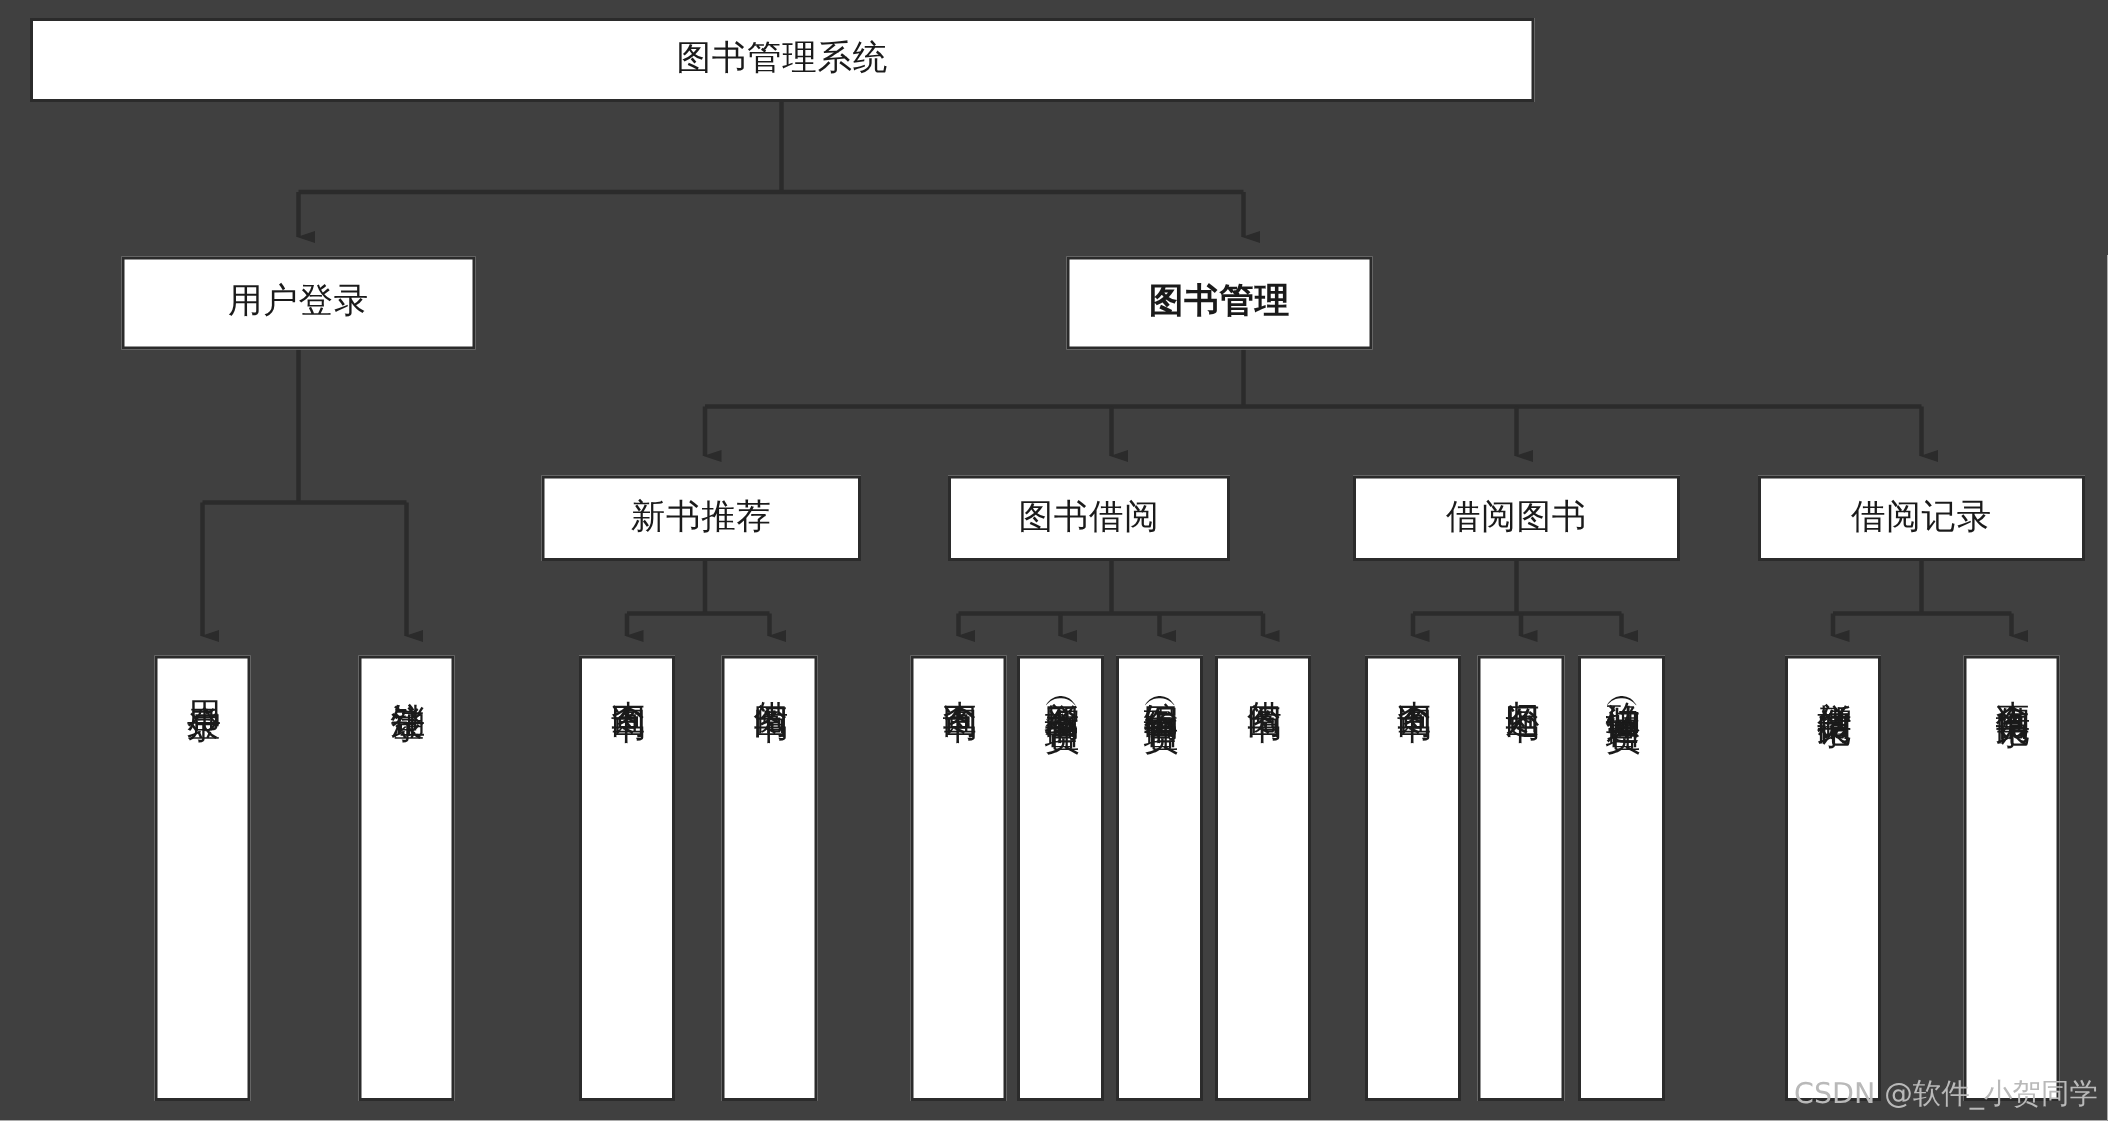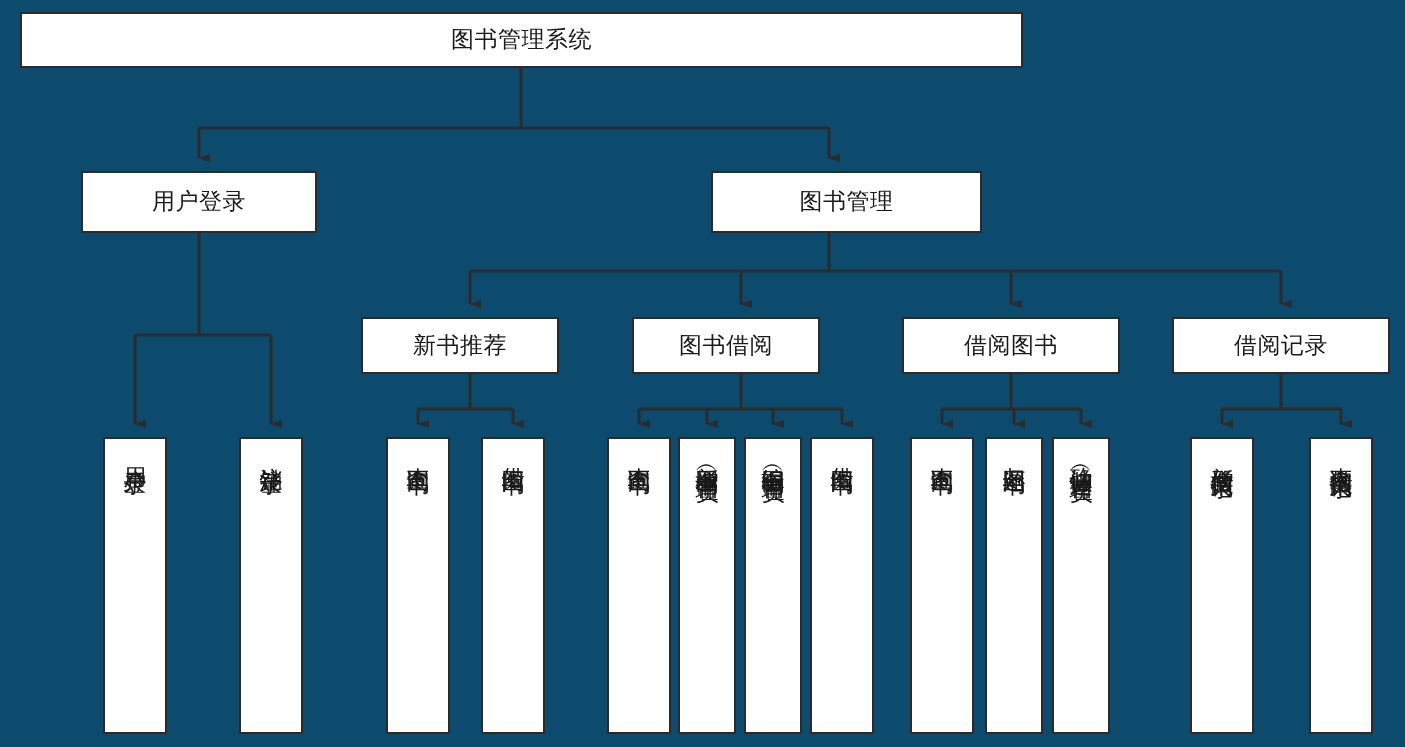--- a/index.html
+++ b/index.html
@@ -8,21 +8,21 @@
     padding: 0;
     background: #ffffff;
   }
   body {
     font-family: "DejaVu Sans", "Liberation Sans", sans-serif;
   }
   #diagram-root {
     position: relative;
     width: 1405px;
     height: 747px;
-    background: #0c4a6e;
+    background: #404040;
     overflow: hidden;
   }
   svg.edges {
     position: absolute;
     left: 0;
     top: 0;
     width: 1405px;
     height: 747px;
     pointer-events: none;
   }
@@ -114,24 +114,24 @@
       </g>
   </svg>
 
   <div id="node-layer">
       <div class="node horizontal" style="left: 20px; top: 12px; width: 1003px; height: 56px;">
         <span class="node-label">图书管理系统</span>
       </div>
       <div class="node horizontal" style="left: 81px; top: 171px; width: 236px; height: 62px;">
         <span class="node-label">用户登录</span>
       </div>
-      <div class="node horizontal" style="left: 711px; top: 171px; width: 271px; height: 62px;">
+      <div class="node horizontal" style="left: 711px; top: 171px; width: 204px; height: 62px; font-weight: bold;">
         <span class="node-label">图书管理</span>
       </div>
-      <div class="node horizontal" style="left: 361px; top: 317px; width: 198px; height: 57px;">
+      <div class="node horizontal" style="left: 361px; top: 317px; width: 213px; height: 57px;">
         <span class="node-label">新书推荐</span>
       </div>
       <div class="node horizontal" style="left: 632px; top: 317px; width: 188px; height: 57px;">
         <span class="node-label">图书借阅</span>
       </div>
       <div class="node horizontal" style="left: 902px; top: 317px; width: 218px; height: 57px;">
         <span class="node-label">借阅图书</span>
       </div>
       <div class="node horizontal" style="left: 1172px; top: 317px; width: 218px; height: 57px;">
         <span class="node-label">借阅记录</span>
@@ -170,14 +170,15 @@
         <span class="node-label">确认归还（管理员）</span>
       </div>
       <div class="node vertical" style="left: 1190px; top: 437px; width: 64px; height: 297px;">
         <span class="node-label">新增借阅记录</span>
       </div>
       <div class="node vertical" style="left: 1309px; top: 437px; width: 64px; height: 297px;">
         <span class="node-label">查询借阅记录</span>
       </div>
     </div>
 
+  <div class="watermark" style="left: 1196px; top: 716px;">CSDN @软件_小贺同学</div>
 
 </div>
 
 </body></html>

